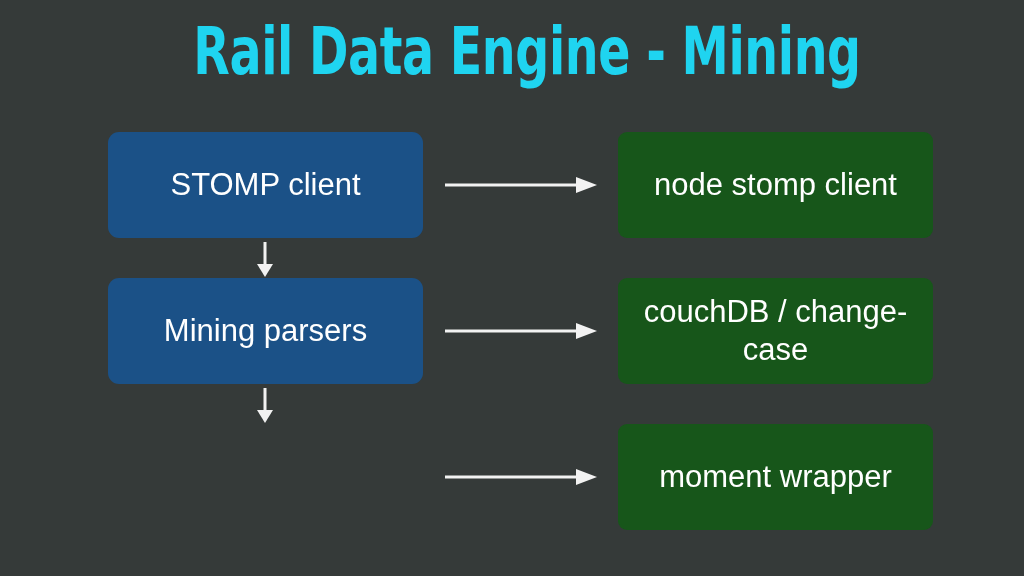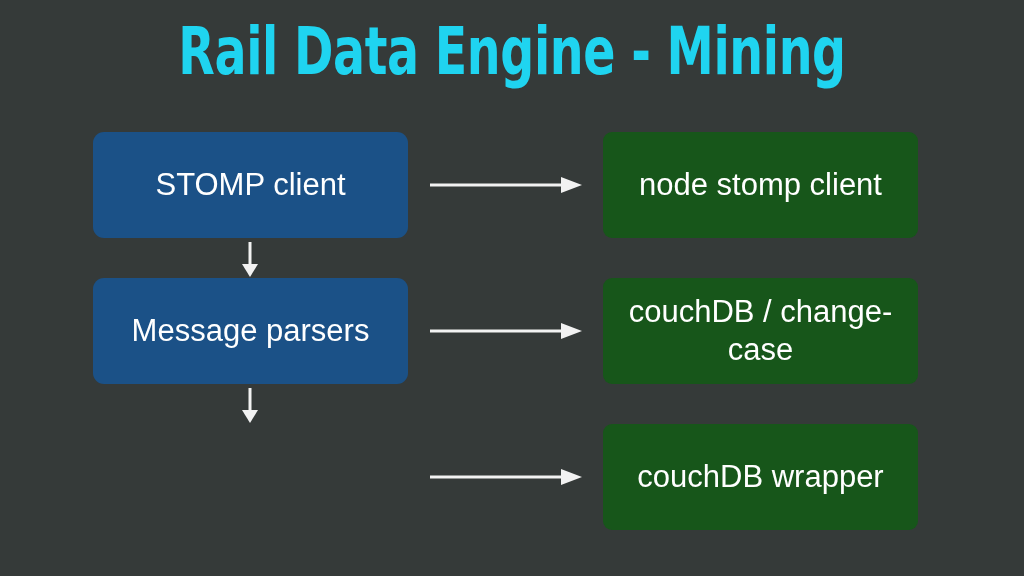--- a/index.html
+++ b/index.html
@@ -14,20 +14,21 @@
     background: #353a39;
     font-family: "Liberation Sans", sans-serif;
     -webkit-font-smoothing: antialiased;
   }
 
   .slide {
     position: relative;
     width: 992px;
     height: 576px;
     background: #353a39;
+    margin-left: 15px;
   }
 
   
   .slide-title {
     position: absolute;
     left: 0;
     top: 14px;
     width: 1024px;
     text-align: center;
     color: #1fd4f0;
@@ -112,21 +113,21 @@
   </div>
 
   <div class="arrow-v v1">
     <svg width="24" height="36" viewBox="0 0 24 36" aria-hidden="true">
       <line x1="12" y1="0" x2="12" y2="24" stroke="#f2f2f2" stroke-width="3"></line>
       <polygon points="4,22 20,22 12,35" fill="#f2f2f2"></polygon>
     </svg>
   </div>
 
   <div class="box box-left col-left r2">
-    <span>Message parsers</span>
+    <span>Mining parsers</span>
   </div>
 
   <div class="arrow-h a2">
     <svg width="155" height="22" viewBox="0 0 155 22" aria-hidden="true">
       <line x1="0" y1="11" x2="133" y2="11" stroke="#f2f2f2" stroke-width="3"></line>
       <polygon points="131,3 152,11 131,19" fill="#f2f2f2"></polygon>
     </svg>
   </div>
 
   <div class="box box-right col-right r2">
@@ -142,16 +143,16 @@
 
 
   <div class="arrow-h a3">
     <svg width="155" height="22" viewBox="0 0 155 22" aria-hidden="true">
       <line x1="0" y1="11" x2="133" y2="11" stroke="#f2f2f2" stroke-width="3"></line>
       <polygon points="131,3 152,11 131,19" fill="#f2f2f2"></polygon>
     </svg>
   </div>
 
   <div class="box box-right col-right r3">
-    <span>couchDB wrapper</span>
+    <span>moment wrapper</span>
   </div>
 
 </div>
 
 </body></html>

